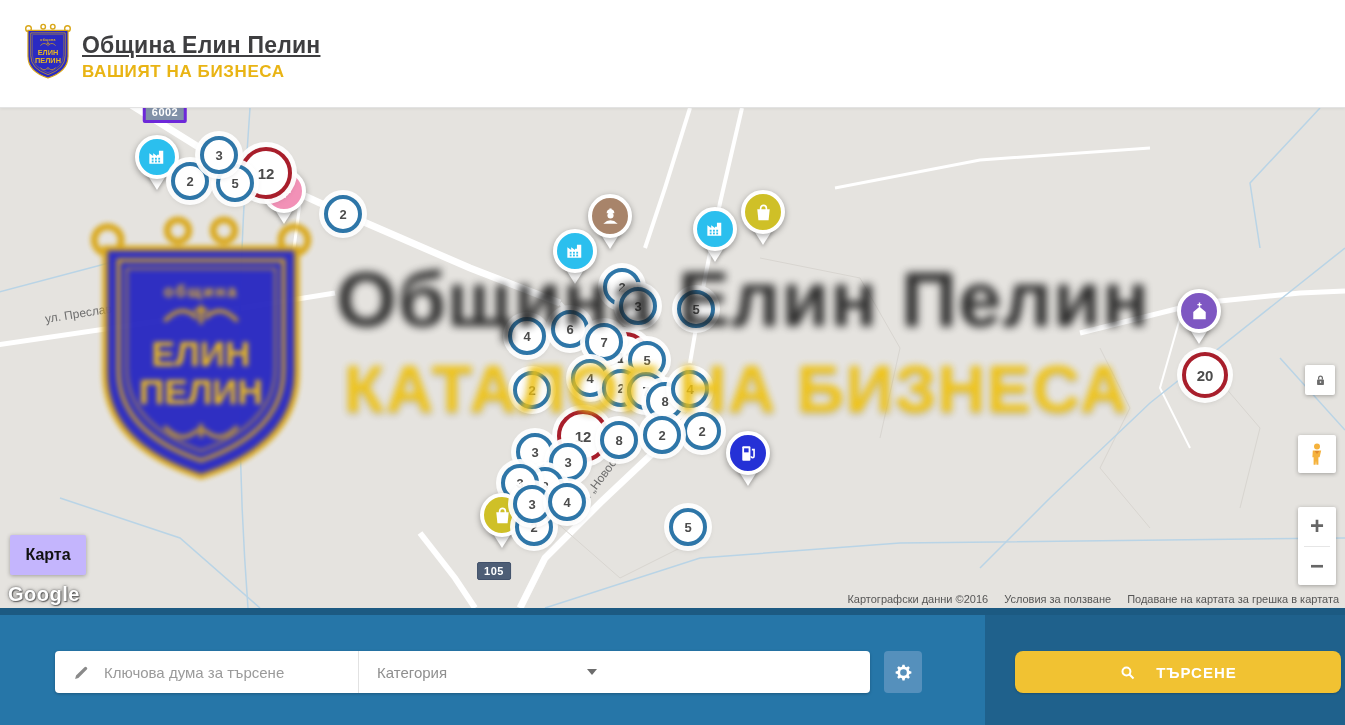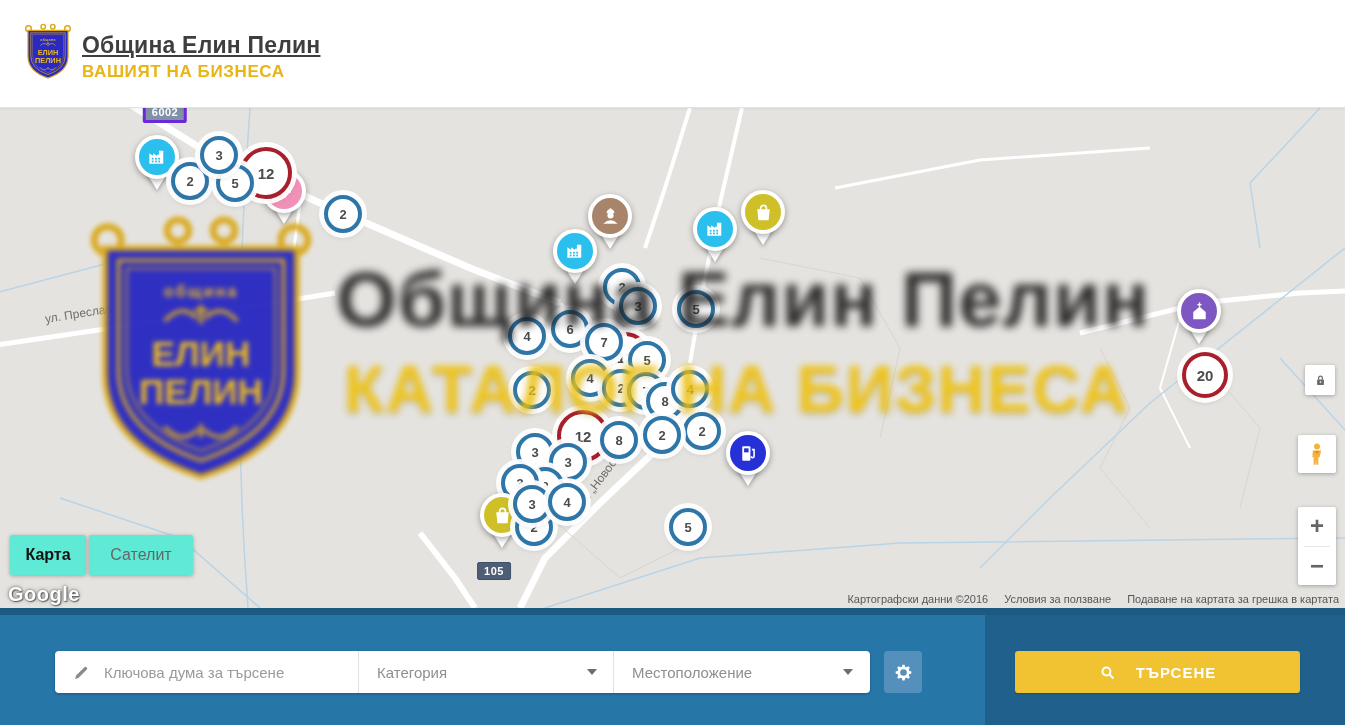--- a/index.html
+++ b/index.html
@@ -42,21 +42,21 @@
   
   .wm-crest{position:absolute;left:86px;top:105px;width:230px;height:284px;z-index:20;filter:blur(2.5px);opacity:.97;}
   .wm-line1{position:absolute;left:336px;top:152px;z-index:20;font-size:78px;font-weight:bold;color:#1c1c1c;
             white-space:nowrap;letter-spacing:1px;filter:blur(4px);opacity:.92;line-height:1;}
   .wm-line2{position:absolute;left:344px;top:248px;z-index:20;font-size:66px;font-weight:bold;color:#f0c312;
             white-space:nowrap;letter-spacing:1.5px;filter:blur(3.5px);opacity:.96;line-height:1;
             text-shadow:0 2px 4px rgba(0,0,0,.25);}
 
   
   .maptype{position:absolute;left:10px;bottom:33px;z-index:30;display:flex;gap:3px;}
-  .maptype .btn{background:#5eead4;height:40px;display:flex;align-items:center;justify-content:center;
+  .maptype .btn{background:#c4b5fd;height:40px;display:flex;align-items:center;justify-content:center;
                 font-size:16px;cursor:pointer;box-shadow:0 1px 4px rgba(0,0,0,.3);border-radius:2px;}
   .btn-karta{width:76px;font-weight:bold;color:#111;}
   .btn-satelit{width:104px;color:#666;}
   .google-logo{position:absolute;left:8px;bottom:2px;z-index:30;font-size:20px;font-weight:bold;color:#fff;
                letter-spacing:.5px;cursor:pointer;
                text-shadow:0 0 2px rgba(90,90,90,.9),0 0 4px rgba(90,90,90,.6),1px 1px 1px rgba(80,80,80,.8);}
   .attribution{position:absolute;right:6px;bottom:3px;z-index:30;display:flex;gap:16px;font-size:11px;color:#565656;}
   .attribution span{white-space:nowrap;}
   .attribution .link{cursor:pointer;}
   .ctrl{position:absolute;background:#fff;z-index:30;box-shadow:0 1px 4px rgba(0,0,0,.3);border-radius:2px;
@@ -83,21 +83,21 @@
   .field-keyword input{border:none;outline:none;width:100%;font-size:15px;color:#444;background:transparent;}
   .field-keyword input::placeholder{color:#9a9a9a;}
   .field-select{cursor:pointer;justify-content:space-between;padding:0 16px 0 18px;align-items:center;}
   .field-cat{width:255px;}
   .field-loc{width:256px;}
   .select-value{font-size:15px;color:#8f8f8f;}
   .caret{width:0;height:0;border-left:5px solid transparent;border-right:5px solid transparent;border-top:6px solid #6d6d6d;}
   .gear-btn{position:absolute;left:884px;top:36px;width:38px;height:42px;background:#5590bc;border:none;border-radius:4px;
             display:flex;align-items:center;justify-content:center;cursor:pointer;}
   .gear-btn svg{width:21px;height:21px;}
-  .search-btn{position:absolute;left:1015px;top:36px;width:285px;height:42px;background:#f1c232;border:none;border-radius:3px;
+  .search-btn{position:absolute;left:1015px;top:36px;width:326px;height:42px;background:#f1c232;border:none;border-radius:8px;
               display:flex;align-items:center;justify-content:center;gap:20px;cursor:pointer;
               box-shadow:0 1px 2px rgba(0,0,0,.2);}
   .search-btn svg{width:17px;height:17px;}
   .search-btn span{color:#fff;font-size:15px;font-weight:bold;letter-spacing:1px;}
 
   
   .crest text{fill:#e8b71f;font-weight:bold;text-anchor:middle;font-family:"Liberation Sans","DejaVu Sans",sans-serif;}
 </style>
 </head>
 <body>
@@ -316,21 +316,20 @@
               <path d="M12 2.5v4.5M9.8 4.8h4.4" stroke="#fff" stroke-width="1.5"></path>
               <path d="M5.5 20v-7.5L12 7l6.5 5.5V20z"></path>
             </svg>
           </div>
         </div>
         <div class="cluster ring-red" style="width: 46px; height: 46px; font-size: 15px; left: 1205px; top: 375px;">20</div>
       </div>
 
     <div class="maptype">
       <div class="btn btn-karta">Карта</div>
-      <div class="btn btn-satelit">Сателит</div>
     </div>
 
     <div class="google-logo">Google</div>
     <div class="attribution">
         <span class="">Картографски данни ©2016</span>
         <span class="link">Условия за ползване</span>
         <span class="link">Подаване на картата за грешка в картата</span>
       </div>
 
     <div class="ctrl ctrl-lock">
@@ -365,24 +364,20 @@
       <div class="field field-keyword">
         <svg viewBox="0 0 24 24">
           <path d="M3 21l1.3-4.6L16.2 4.5a2.1 2.1 0 0 1 3 0l.3.3a2.1 2.1 0 0 1 0 3L7.6 19.7z" fill="#8a8a8a"></path>
         </svg>
         <input type="text" placeholder="Ключова дума за търсене" style="">
       </div>
       <div class="field field-select field-cat">
         <span class="select-value">Категория</span>
         <span class="caret"></span>
       </div>
-      <div class="field field-select field-loc">
-        <span class="select-value">Местоположение</span>
-        <span class="caret"></span>
-      </div>
     </div>
 
     <button class="gear-btn">
       <svg viewBox="0 0 24 24" fill="#fff">
         <path fill-rule="evenodd" d="M12 8.2a3.8 3.8 0 1 0 0 7.6 3.8 3.8 0 0 0 0-7.6zM21 13.2v-2.4l-2.3-.6a7 7 0 0 0-.7-1.7l1.2-2-1.7-1.7-2 1.2a7 7 0 0 0-1.7-.7L13.2 3h-2.4l-.6 2.3a7 7 0 0 0-1.7.7l-2-1.2-1.7 1.7 1.2 2a7 7 0 0 0-.7 1.7L3 10.8v2.4l2.3.6a7 7 0 0 0 .7 1.7l-1.2 2 1.7 1.7 2-1.2a7 7 0 0 0 1.7.7l.6 2.3h2.4l.6-2.3a7 7 0 0 0 1.7-.7l2 1.2 1.7-1.7-1.2-2a7 7 0 0 0 .7-1.7z"></path>
       </svg>
     </button>
 
     <button class="search-btn">
       <svg viewBox="0 0 24 24" fill="none" stroke="#fff" stroke-width="2.8">

